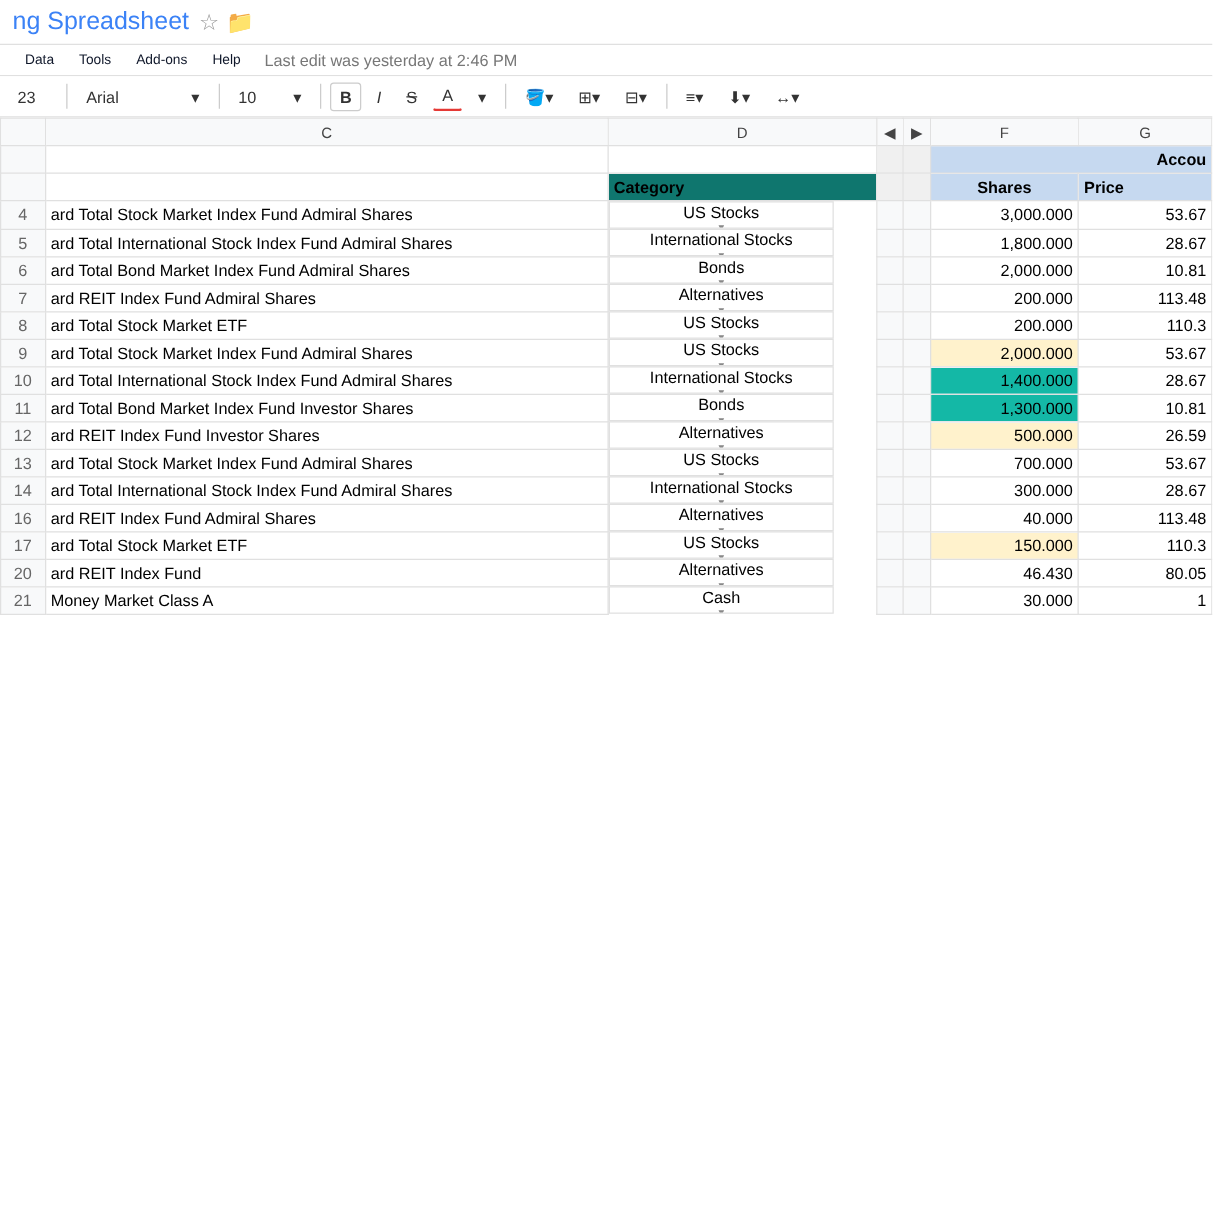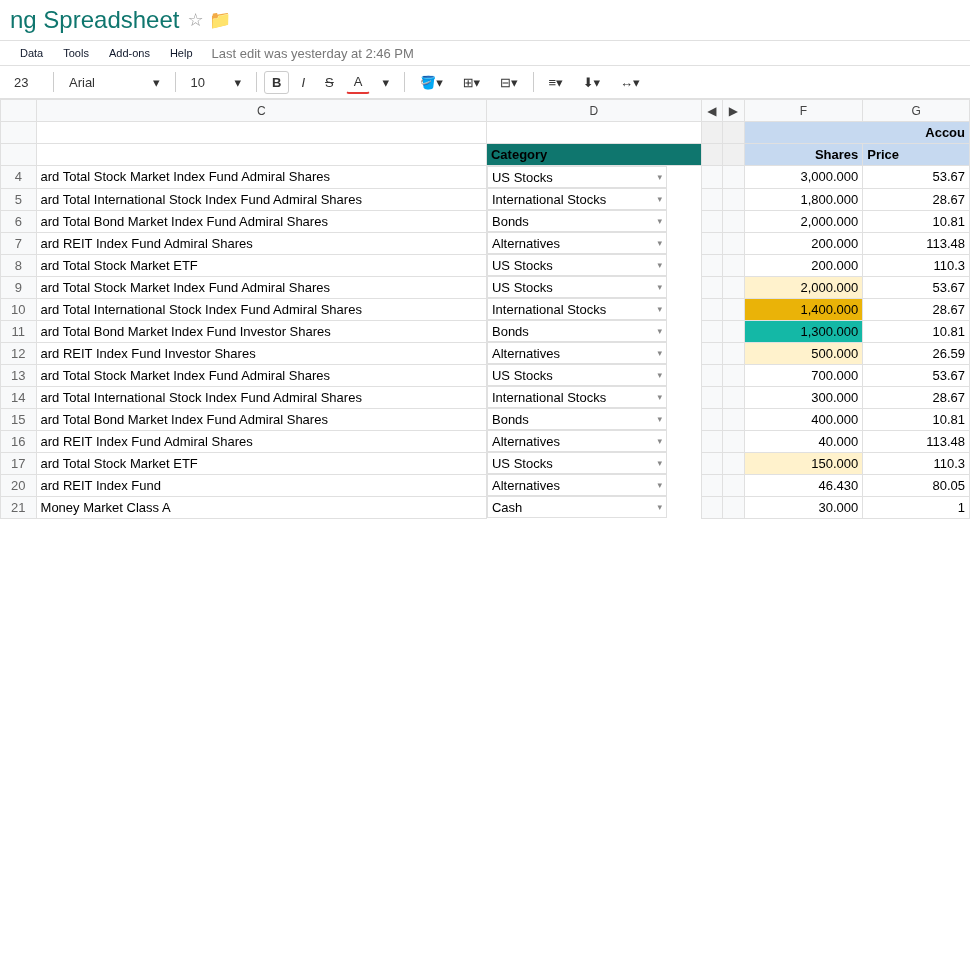--- a/index.html
+++ b/index.html
@@ -7,23 +7,23 @@
 
     
     .top-bar {
       display: flex;
       align-items: center;
       padding: 6px 10px;
       border-bottom: 1px solid #e0e0e0;
       background: #fff;
     }
     .title {
-      font-size: 24px;
+      font-size: 20px;
       font-weight: 400;
-      color: #0f766e;
+      color: #3b82f6;
       margin-right: 8px;
     }
     .star-icon { font-size: 18px; color: #999; margin-right: 6px; cursor: pointer; }
     .folder-icon { font-size: 18px; color: #666; cursor: pointer; }
 
     
     .menu-bar {
       display: flex;
       align-items: center;
       padding: 2px 10px;
@@ -116,21 +116,21 @@
     .col-de { width: 18px; min-width: 18px; background: #f0f0f0; }
     .col-df { width: 18px; min-width: 18px; background: #f0f0f0; }
     .col-f { width: 100px; min-width: 100px; }
     .col-g { width: 90px; min-width: 90px; }
     .header-row .col-f, .header-row .col-g {
       background: #c6d9f0;
     }
 
     
     .cell-name { text-align: left; }
-    .cell-cat { text-align: left; }
+    .cell-cat { text-align: left; flex-direction: column; }
     .cell-num { text-align: right; }
     
     .light-blue { background: #0f766e; }
 
     .col-header-row th {
       background: #f8f9fa;
       font-weight: 400;
       font-size: 12px;
       color: #444;
       text-align: center;
@@ -213,21 +213,21 @@
         <td class="col-df"></td>
         <td colspan="2" class="acct-span">Accou</td>
       </tr>
 
       <tr class="header-row">
         <td class="row-num"></td>
         <td class="col-c"></td>
         <td class="col-d light-blue" style="font-weight:bold;">Category</td>
         <td class="col-de"></td>
         <td class="col-df"></td>
-        <td class="col-f light-blue" style="font-weight:bold;text-align:right;">Shares</td>
+        <td class="col-f light-blue" style="font-weight:bold;text-align:center;">Shares</td>
         <td class="col-g light-blue" style="font-weight:bold;">Price</td>
       </tr>
     </thead>
     <tbody id="sheet-body">
     <tr>
           <td class="row-num">4</td>
           <td class="col-c cell-name">ard Total Stock Market Index Fund Admiral Shares</td>
           <td class="col-d cell-cat" style="display: flex; align-items: center; justify-content: space-between; padding: 0px 4px;">
             <span>US Stocks</span>
             <span style="font-size:9px;color:#888;">▾</span>
@@ -299,21 +299,21 @@
         </tr>
         <tr>
           <td class="row-num">10</td>
           <td class="col-c cell-name">ard Total International Stock Index Fund Admiral Shares</td>
           <td class="col-d cell-cat" style="display: flex; align-items: center; justify-content: space-between; padding: 0px 4px;">
             <span>International Stocks</span>
             <span style="font-size:9px;color:#888;">▾</span>
           </td>
           <td class="col-de" style="background: rgb(248, 249, 250);"></td>
           <td class="col-df" style="background: rgb(248, 249, 250);"></td>
-          <td class="col-f cell-num" style="background: #eab308;">1,400.000</td>
+          <td class="col-f cell-num" style="background: #14b8a6;">1,400.000</td>
           <td class="col-g cell-num">28.67</td>
         </tr>
         <tr>
           <td class="row-num">11</td>
           <td class="col-c cell-name">ard Total Bond Market Index Fund Investor Shares</td>
           <td class="col-d cell-cat" style="display: flex; align-items: center; justify-content: space-between; padding: 0px 4px;">
             <span>Bonds</span>
             <span style="font-size:9px;color:#888;">▾</span>
           </td>
           <td class="col-de" style="background: rgb(248, 249, 250);"></td>
@@ -349,32 +349,20 @@
           <td class="row-num">14</td>
           <td class="col-c cell-name">ard Total International Stock Index Fund Admiral Shares</td>
           <td class="col-d cell-cat" style="display: flex; align-items: center; justify-content: space-between; padding: 0px 4px;">
             <span>International Stocks</span>
             <span style="font-size:9px;color:#888;">▾</span>
           </td>
           <td class="col-de" style="background: rgb(248, 249, 250);"></td>
           <td class="col-df" style="background: rgb(248, 249, 250);"></td>
           <td class="col-f cell-num">300.000</td>
           <td class="col-g cell-num">28.67</td>
-        </tr>
-        <tr>
-          <td class="row-num">15</td>
-          <td class="col-c cell-name">ard Total Bond Market Index Fund Admiral Shares</td>
-          <td class="col-d cell-cat" style="display: flex; align-items: center; justify-content: space-between; padding: 0px 4px;">
-            <span>Bonds</span>
-            <span style="font-size:9px;color:#888;">▾</span>
-          </td>
-          <td class="col-de" style="background: rgb(248, 249, 250);"></td>
-          <td class="col-df" style="background: rgb(248, 249, 250);"></td>
-          <td class="col-f cell-num">400.000</td>
-          <td class="col-g cell-num">10.81</td>
         </tr>
         <tr>
           <td class="row-num">16</td>
           <td class="col-c cell-name">ard REIT Index Fund Admiral Shares</td>
           <td class="col-d cell-cat" style="display: flex; align-items: center; justify-content: space-between; padding: 0px 4px;">
             <span>Alternatives</span>
             <span style="font-size:9px;color:#888;">▾</span>
           </td>
           <td class="col-de" style="background: rgb(248, 249, 250);"></td>
           <td class="col-df" style="background: rgb(248, 249, 250);"></td>

